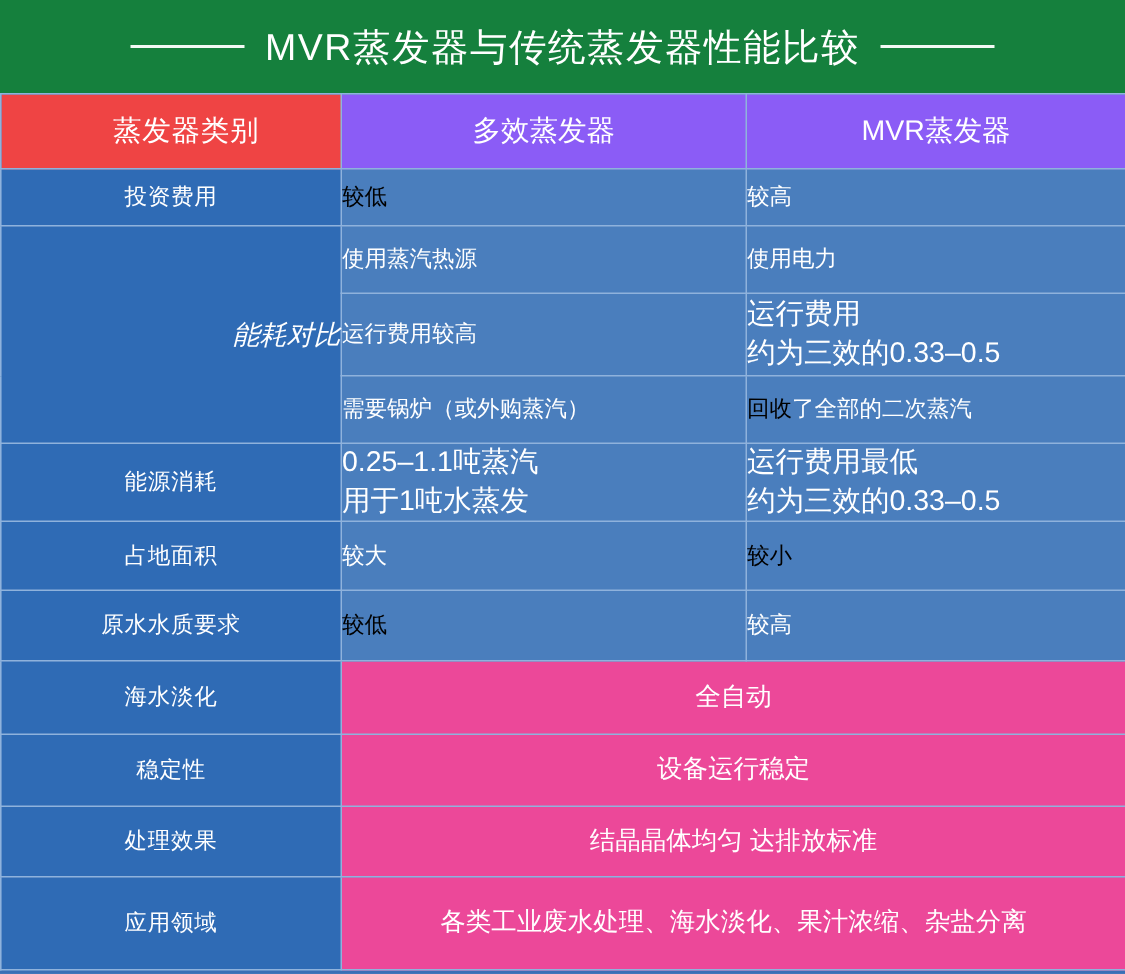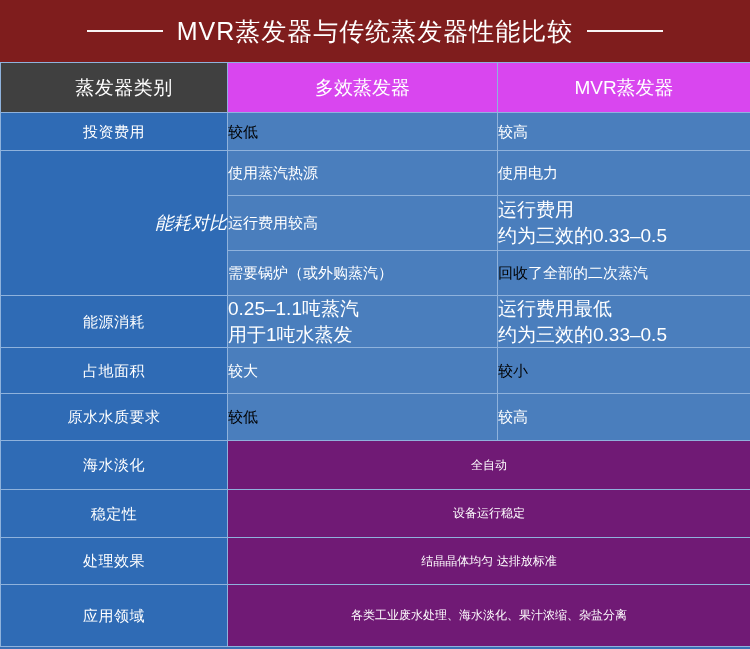--- a/index.html
+++ b/index.html
@@ -6,21 +6,21 @@
   body{
     width:750px;height:649px;overflow:hidden;
     background:#3a6fb5;
     font-family:"Liberation Sans","DejaVu Sans",sans-serif;
     -webkit-font-smoothing:antialiased;
   }
   .page{position:relative;width:750px;height:649px;box-sizing:border-box;}
 
   
   .banner{
-    height:62px;background:#7f1d1d;
+    height:62px;background:#15803d;
     display:flex;align-items:center;justify-content:center;
     gap:14px;
   }
   .banner .rule{
     display:block;width:76px;height:0;
     border-top:2px solid #ffffff;
     opacity:.95;
   }
   .banner .title{
     color:#ffffff;font-size:25px;letter-spacing:1px;
@@ -50,42 +50,42 @@
     text-align:center;
     font-size:18px;
     color:#ffffff;
     letter-spacing:.5px;
   }
   
   .tbl tr.head td{
     height:49px;
     font-size:19px;
     text-align:center;
-    background:#d946ef;
+    background:#8b5cf6;
   }
-  .tbl tr.head td.lbl{background:#404040;padding-left:20px;}
+  .tbl tr.head td.lbl{background:#ef4444;padding-left:20px;}
 
   
   .val{
     background:#4a7ebd;
     text-align:left;
     padding-left:20px;
     font-size:15px;
     color:#f2f6fb;
   }
   .val.two{line-height:1.35;font-size:19px;}
 
   .hl{color:#000000;}
 
   
   td.group{background:#2f6bb5;text-align:right;font-size:18px;font-style:italic;}
 
   
   td.merged{
-    background:#701a75;text-align:center;padding-left:0;font-size:12px;
+    background:#ec4899;text-align:center;padding-left:0;font-size:17px;
   }
 
   .nowrap{white-space:nowrap;}
 </style>
 </head>
 <body>
 
 <div class="page">
 
   <div class="banner">

